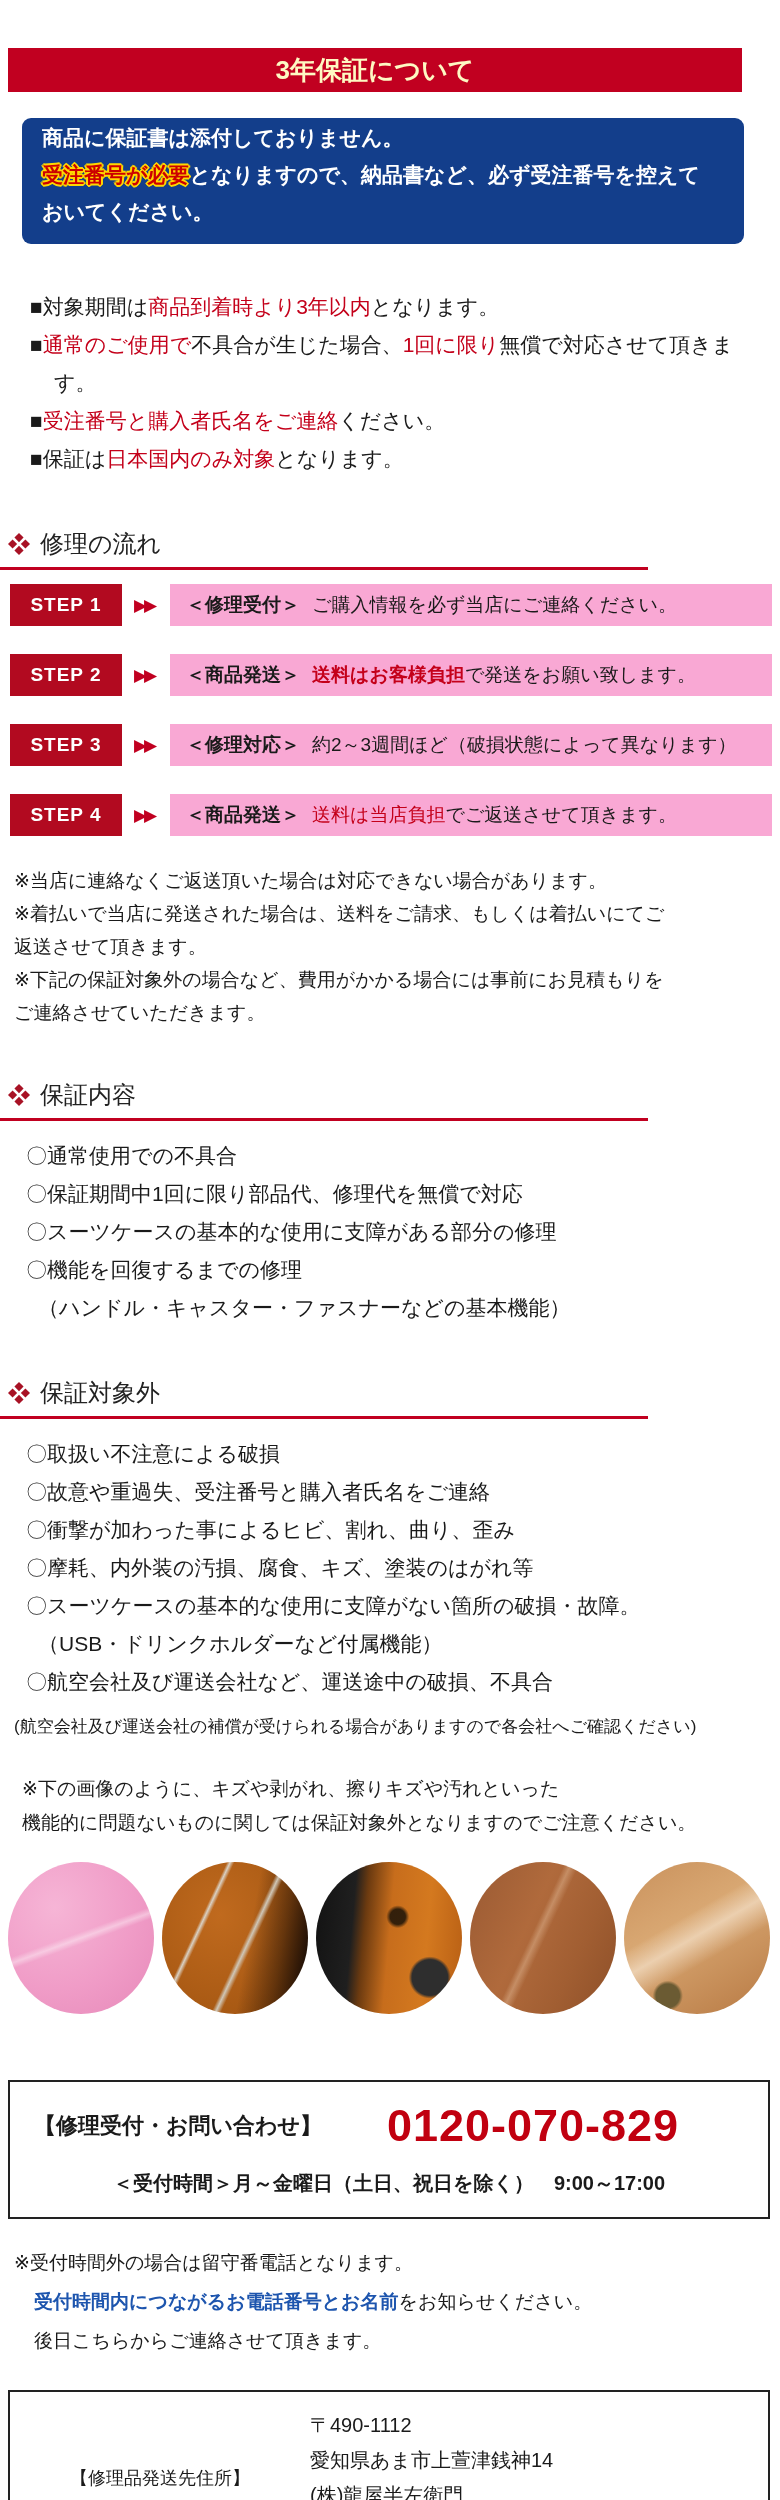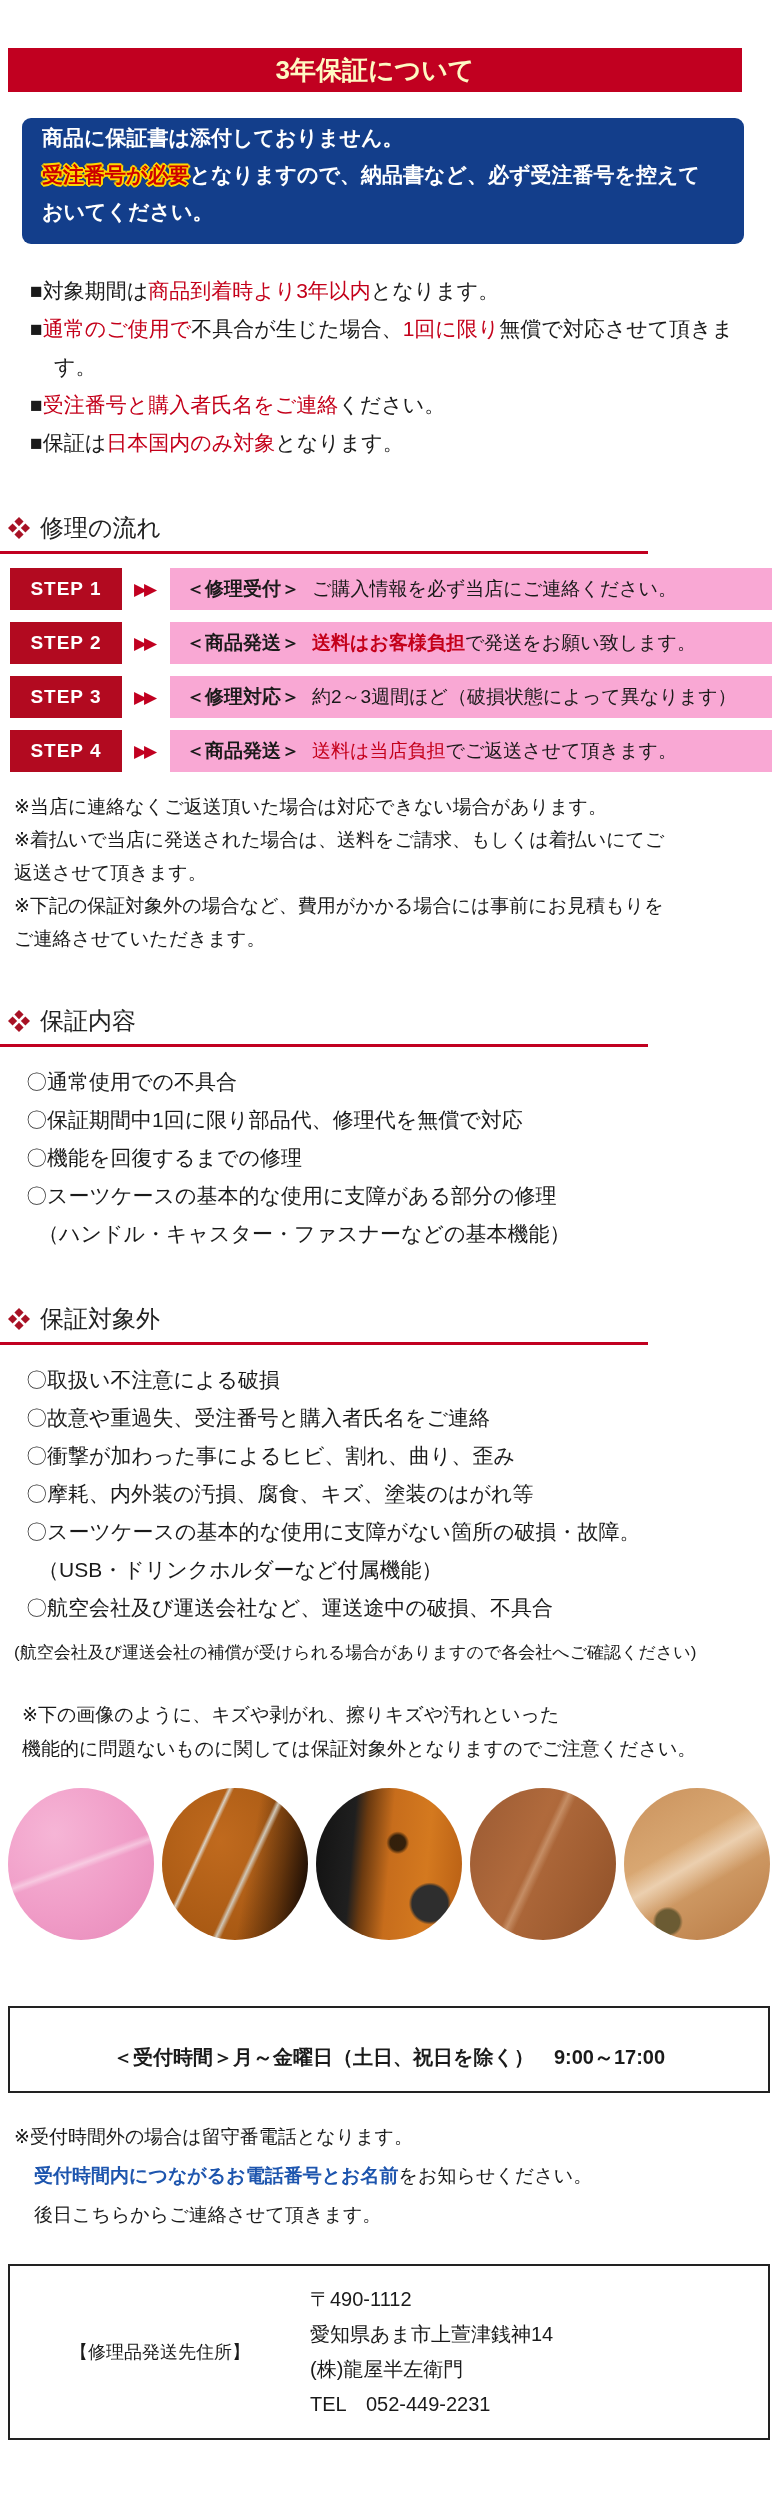--- a/index.html
+++ b/index.html
@@ -18,30 +18,30 @@
     margin: 26px 36px 0 22px; background: #133e8b; border-radius: 9px;
     padding: 1px 20px 14px; color: #fff; font-size: 21px; font-weight: bold;
   }
   .notice-box p { margin: 0; line-height: 37px; }
   .hl {
     color: #cc0000;
     text-shadow: -1px -1px 0 #ffd700, 1px -1px 0 #ffd700, -1px 1px 0 #ffd700,
                  1px 1px 0 #ffd700, -2px 0 0 #ffd700, 2px 0 0 #ffd700,
                  0 2px 0 #ffd700, 0 -2px 0 #ffd700;
   }
-  .bullets { list-style: none; margin: 28px 30px 0; padding: 0; font-size: 21px; }
+  .bullets { list-style: none; margin: 44px 30px 0; padding: 0; font-size: 21px; }
   .bullets li { line-height: 38px; padding-left: 24px; text-indent: -24px; }
   .red { color: #c4001a; }
   .bold { font-weight: bold; }
   .section { margin: 50px 0 0 8px; display: flex; align-items: center; gap: 10px;
              font-size: 24px; color: #222; }
   .section .dicon { width: 22px; height: 22px; flex: 0 0 auto; }
   .rule { width: 648px; border-bottom: 3px solid #c10020; margin-top: 7px; }
   .steps { margin: 14px 0 0 10px; }
-  .step-row { display: flex; align-items: stretch; height: 42px; margin-bottom: 12px; }
+  .step-row { display: flex; align-items: stretch; height: 42px; margin-bottom: 28px; }
   .step-badge { width: 112px; background: #b20a20; color: #fff; font-weight: bold;
                 font-size: 19px; display: flex; align-items: center; justify-content: center;
                 letter-spacing: 1px; }
   .step-arrow { width: 48px; display: flex; align-items: center; justify-content: center;
                 color: #c10020; font-size: 17px; letter-spacing: -3px; padding-right: 4px; }
   .step-desc { flex: 1; background: #f9a8d4; margin-right: 8px; display: flex;
                align-items: center; font-size: 19px; padding-left: 16px; }
   .step-label { font-weight: bold; margin-right: 12px; }
   .notes { margin: 18px 0 0 14px; font-size: 19px; width: 662px; }
   .notes p { margin: 0; line-height: 33px; }
@@ -170,22 +170,22 @@
         <path d="M7 19l5-5 5 5-5 5z"></path>
       </g>
     </svg>
   <span>保証内容</span>
 </div>
 <div class="rule"></div>
 
 <ul class="olist">
   <li>〇通常使用での不具合</li>
   <li>〇保証期間中1回に限り部品代、修理代を無償で対応</li>
+  <li>〇スーツケースの基本的な使用に支障がある部分の修理</li>
   <li>〇機能を回復するまでの修理</li>
-  <li>〇スーツケースの基本的な使用に支障がある部分の修理</li>
   <li class="cont">（ハンドル・キャスター・ファスナーなどの基本機能）</li>
 </ul>
 
 <div class="section">
   <svg class="dicon" viewBox="0 0 24 24">
       <g fill="#a81225">
         <path d="M12 0l5 5-5 5-5-5z"></path>
         <path d="M0 12l5-5 5 5-5 5z"></path>
         <path d="M14 12l5-5 5 5-5 5z"></path>
         <path d="M7 19l5-5 5 5-5 5z"></path>
@@ -214,20 +214,24 @@
 
 <div class="photos">
   <div class="photo p1"></div>
   <div class="photo p2"></div>
   <div class="photo p3"></div>
   <div class="photo p4"></div>
   <div class="photo p5"></div>
 </div>
 
 <div class="contact-box">
+  <div class="contact-top">
+    <span class="contact-label">【修理受付・お問い合わせ】</span>
+    <span class="contact-phone">0120-070-829</span>
+  </div>
   <div class="contact-hours">＜受付時間＞月～金曜日（土日、祝日を除く）　9:00～17:00</div>
 </div>
 
 <div class="contact-notes">
   <p><span>※受付時間外の場合は留守番電話となります。</span></p>
   <p class="indent"><span class="blue">受付時間内につながるお電話番号とお名前</span><span>をお知らせください。</span></p>
   <p class="indent"><span>後日こちらからご連絡させて頂きます。</span></p>
 </div>
 
 <div class="address-box">

